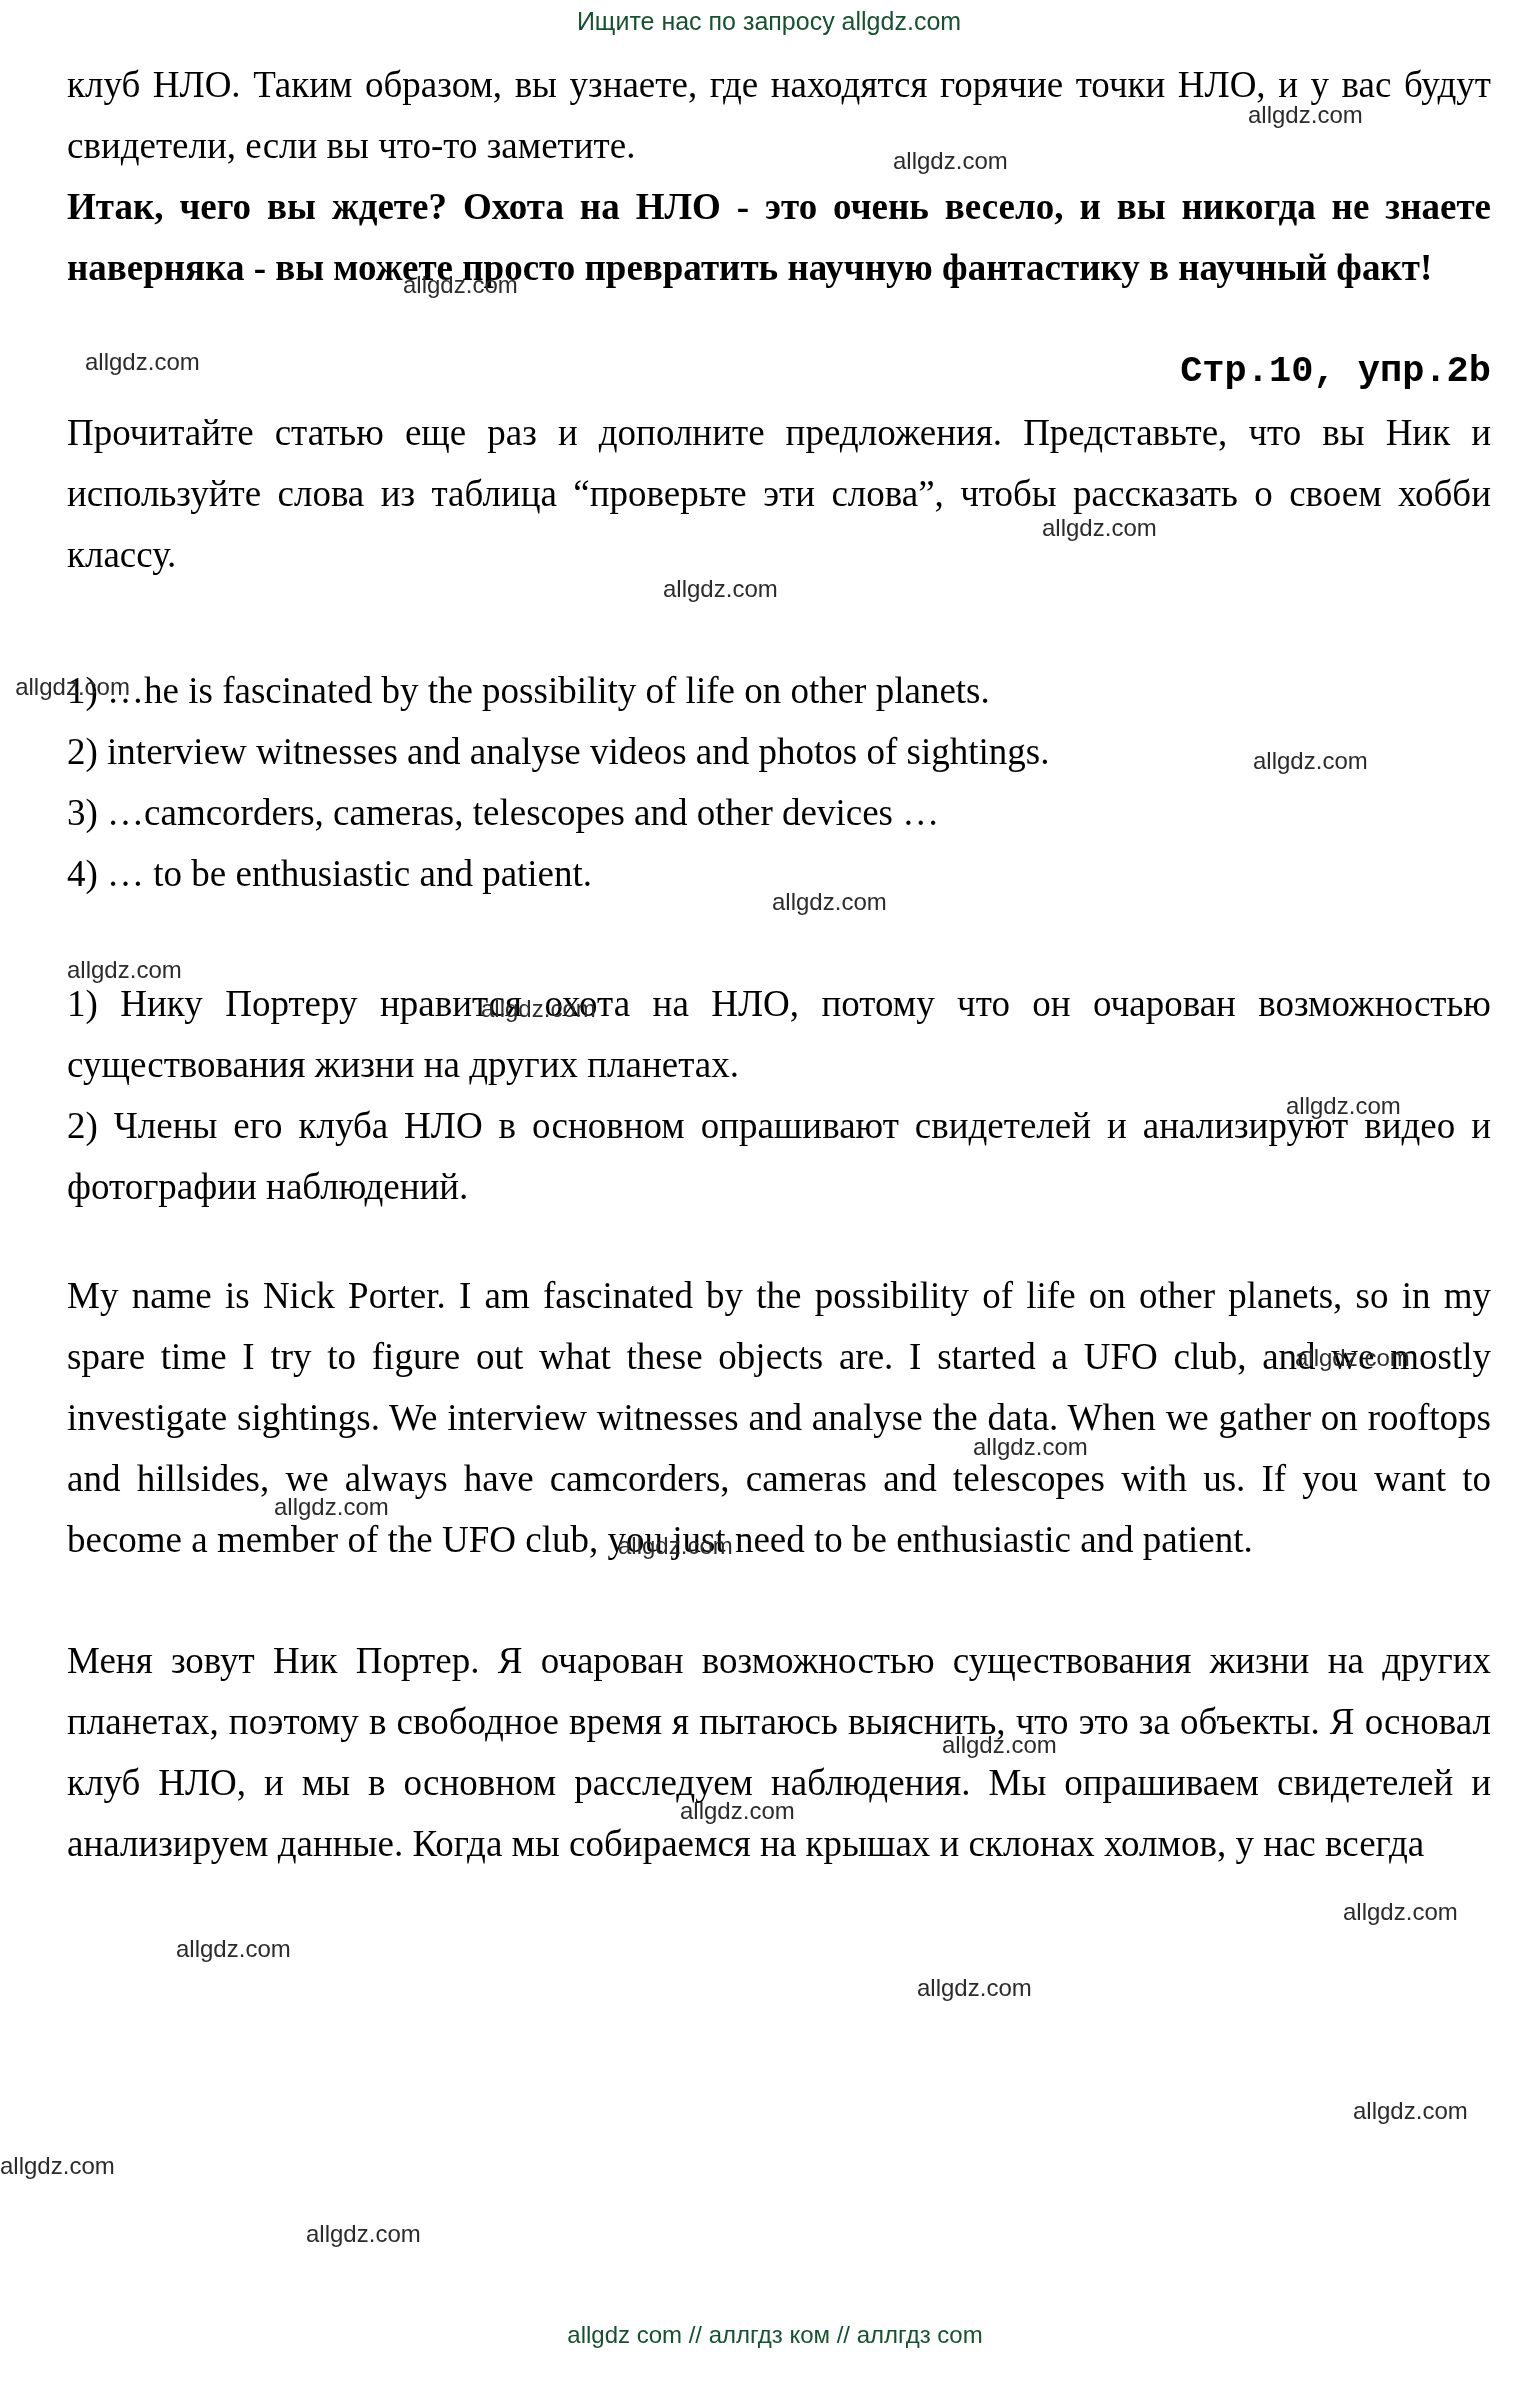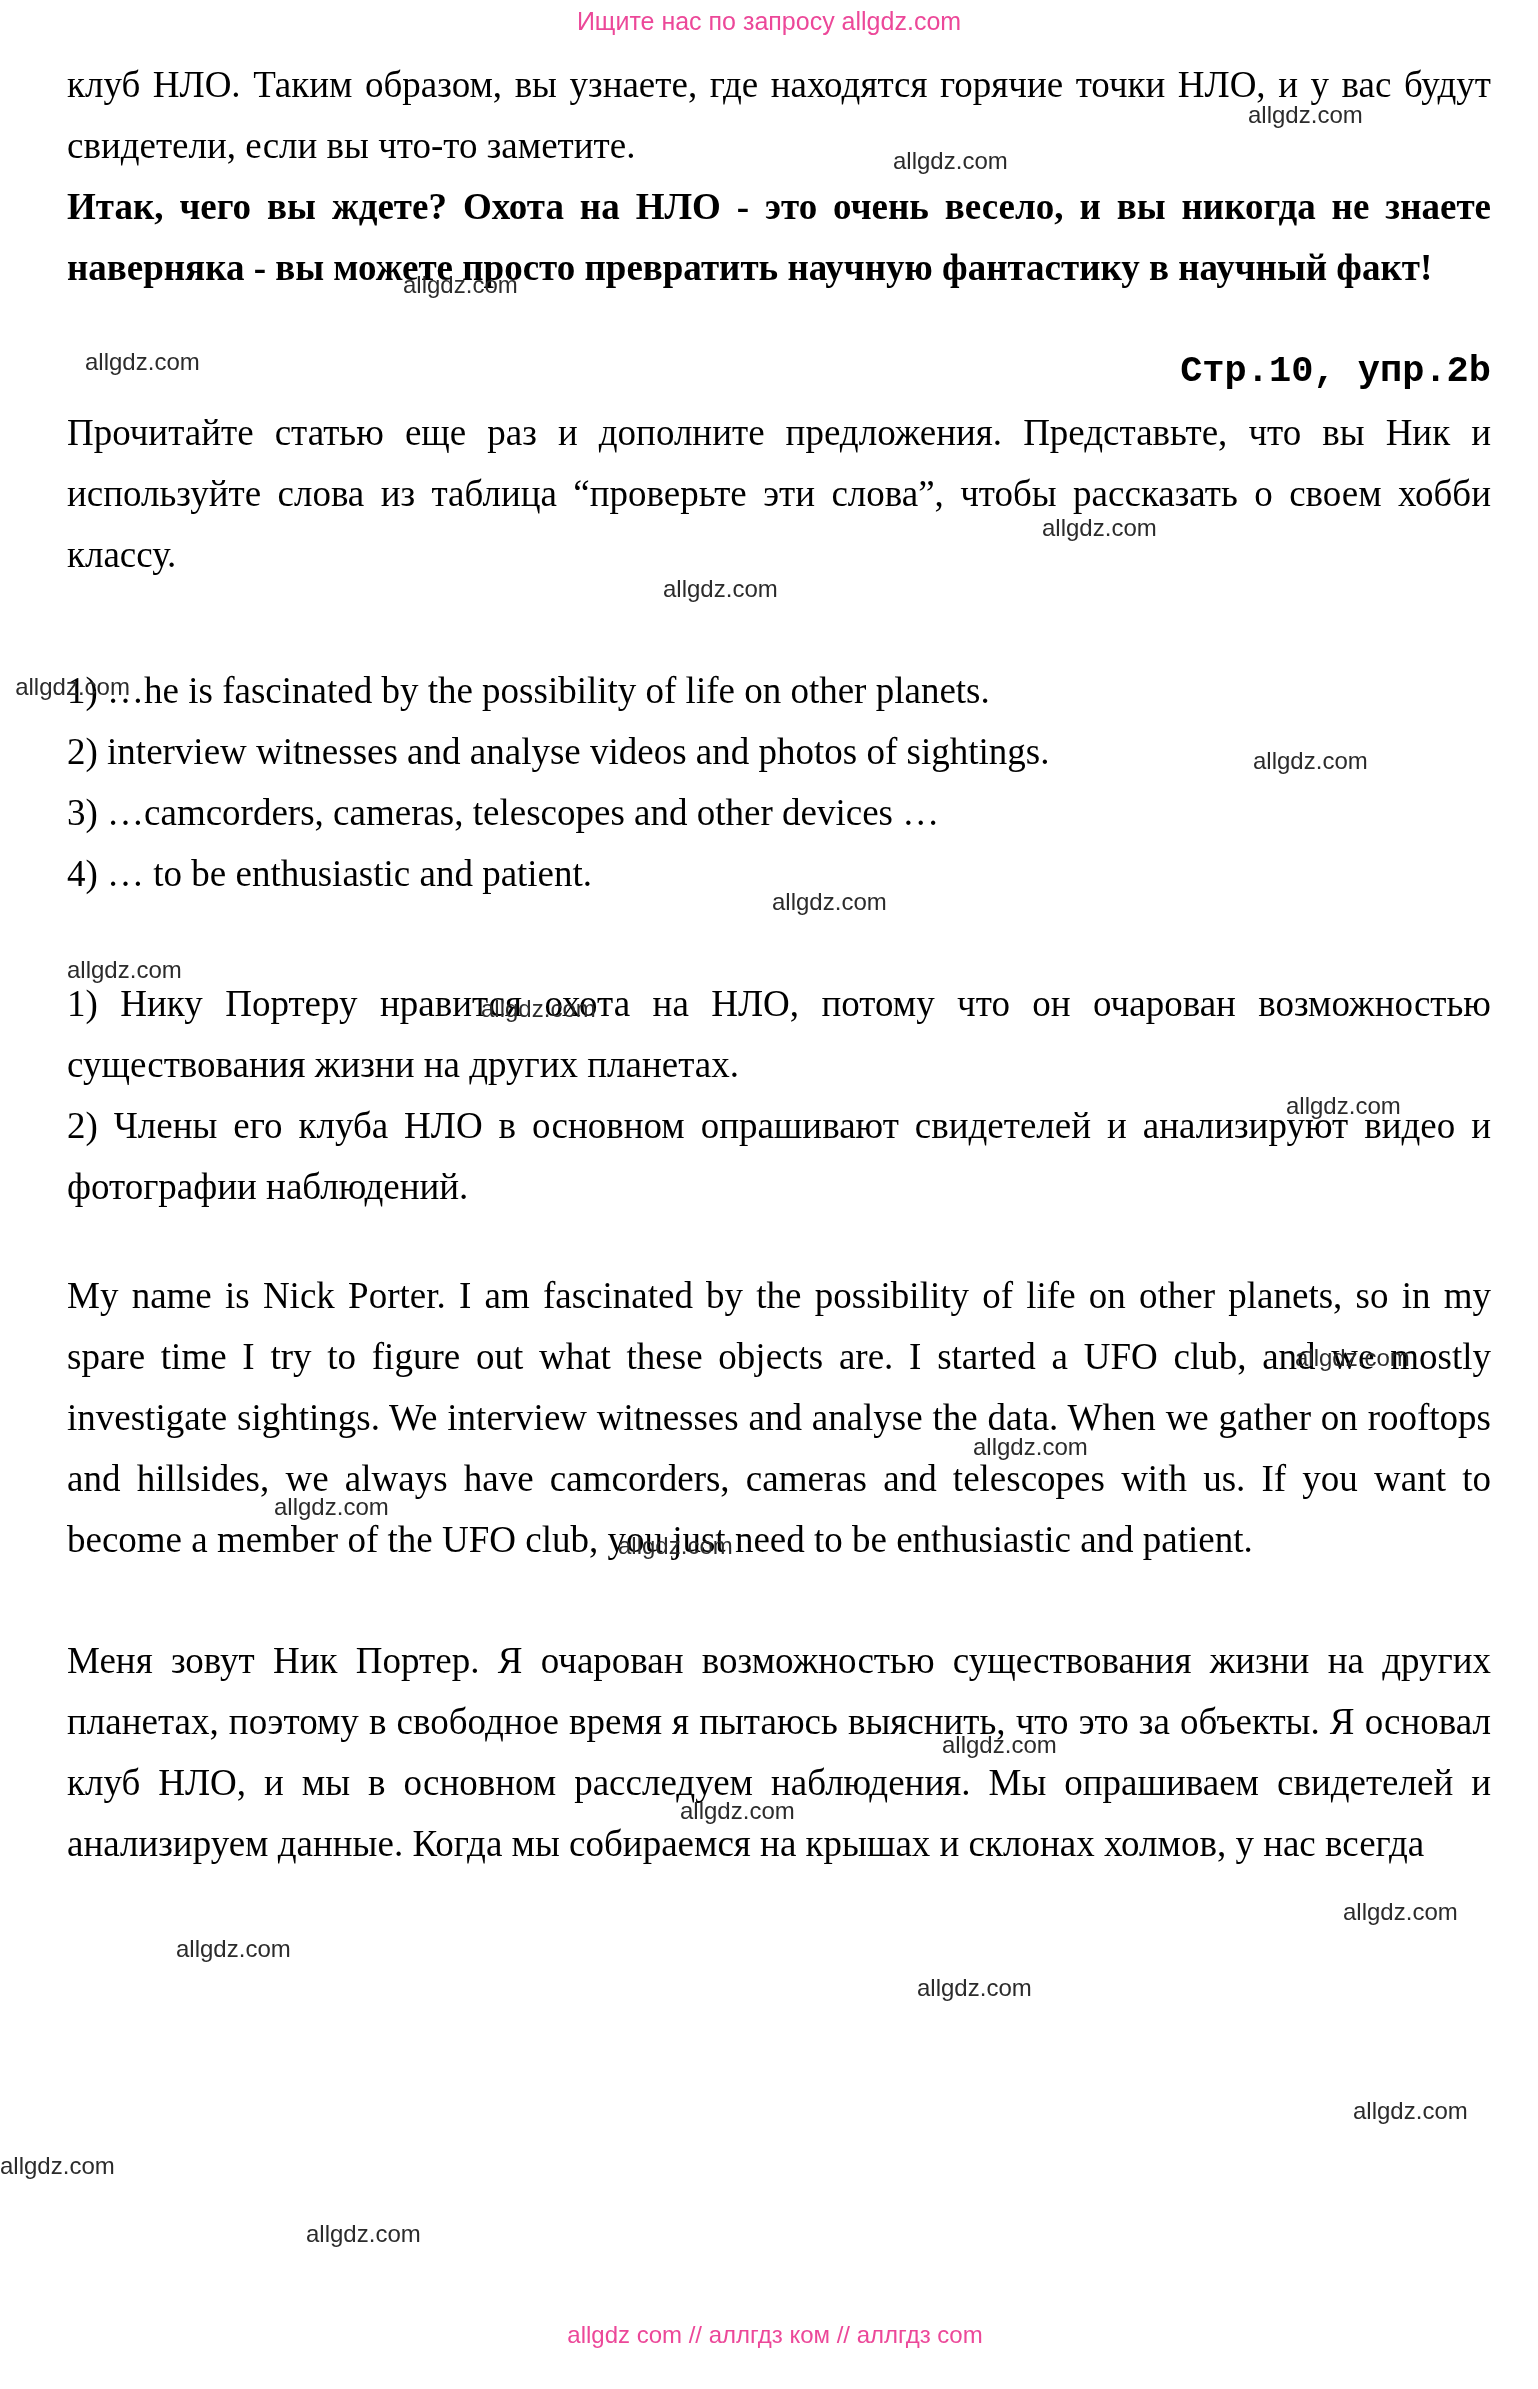--- a/index.html
+++ b/index.html
@@ -11,21 +11,21 @@
     position: relative;
     width: 1538px;
     height: 2389px;
     background: #ffffff;
     overflow: hidden;
     font-family: "Liberation Serif", serif;
     color: #000000;
   }
   .promo {
     font-family: "Liberation Sans", sans-serif;
-    color: #ec4899;
+    color: #14532d;
     text-align: center;
     white-space: nowrap;
   }
   .header-note {
     padding-top: 6.4px;
     font-size: 25px;
     line-height: 30.5px;
   }
   .footer-note {
     position: absolute;

